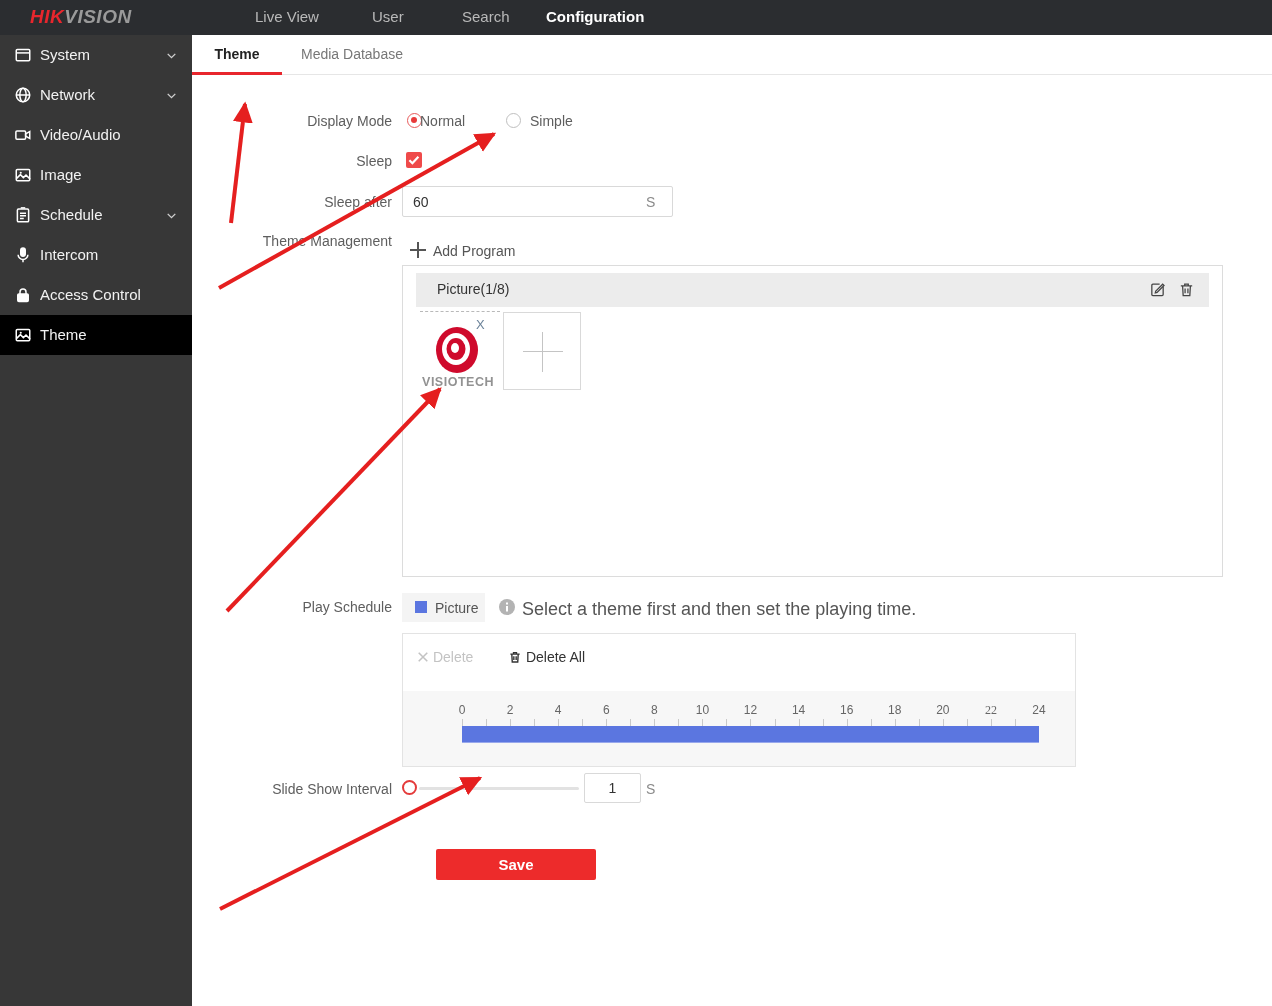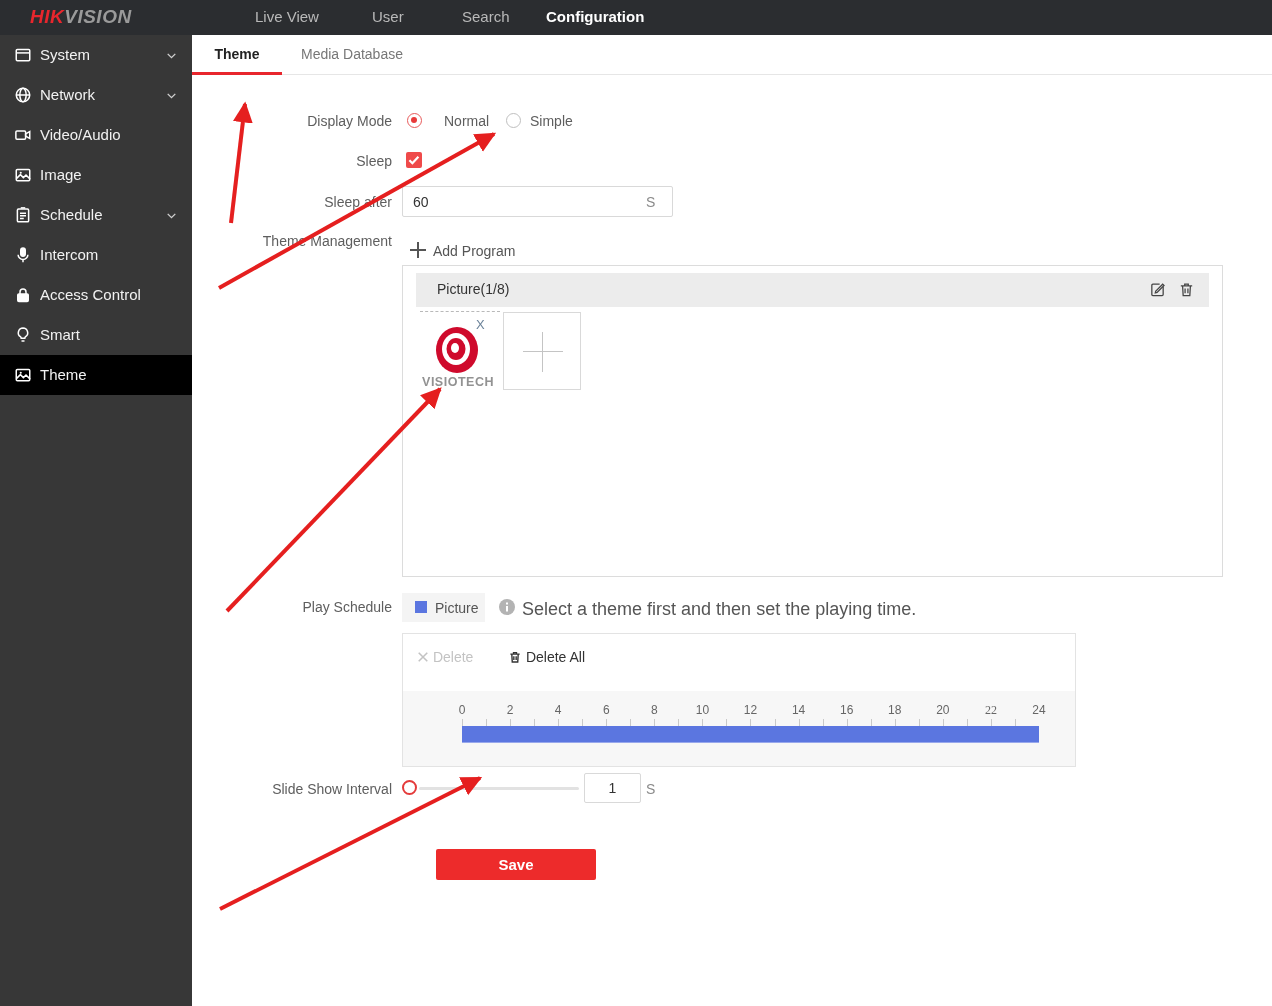--- a/index.html
+++ b/index.html
@@ -165,27 +165,20 @@
     </div>
 
     <div class="side-item">
       <svg class="icn" viewBox="0 0 24 24" fill="none" stroke="#fff" stroke-width="2">
           <rect x="5" y="10.5" width="14" height="10" rx="1.5" fill="#fff"></rect>
           <path d="M8 10.5V8a4 4 0 018 0v2.5"></path>
         </svg>
       <span class="lbl">Access Control</span>
     </div>
 
-    <div class="side-item">
-      <svg class="icn" viewBox="0 0 24 24" fill="none" stroke="#fff" stroke-width="2">
-          <path d="M12 2.8a6.3 6.3 0 00-3.5 11.5c.7.5 1.1 1.2 1.1 2h4.8c0-.8.4-1.5 1.1-2A6.3 6.3 0 0012 2.8z"></path>
-          <path d="M10 20h4"></path>
-        </svg>
-      <span class="lbl">Smart</span>
-    </div>
 
     <div class="side-item active">
       <svg class="icn" viewBox="0 0 24 24" fill="none" stroke="#fff" stroke-width="2">
           <rect x="3" y="4.5" width="18" height="15" rx="1.5"></rect>
           <path d="M3.5 16.5l5-5 4 4 3.5-3.5 5.5 5.5"></path>
           <circle cx="9" cy="9" r="1.4" fill="#fff" stroke="none"></circle>
         </svg>
       <span class="lbl">Theme</span>
     </div>
   </aside>
@@ -193,21 +186,21 @@
   <div class="tabbar">
     <div class="tab active" style="left:0;width:90px">Theme</div>
     <div class="tab" style="left:90px;width:140px">Media Database</div>
     <div class="tab-underline"></div>
   </div>
 
   <div class="flabel" style="top:113px">Display Mode</div>
   <div class="radio-outer sel" style="left:407px;top:113px">
       <div class="radio-dot"></div>
     </div>
-  <div class="radio-label" style="left:444px;top:113px">Normal</div>
+  <div class="radio-label" style="left:420px;top:113px">Normal</div>
   <div class="radio-outer unsel" style="left:506px;top:113px"></div>
   <div class="radio-label" style="left:530px;top:113px">Simple</div>
 
   <div class="flabel" style="top:153px">Sleep</div>
   <div class="checkbox" style="left:406px;top:152px">
     <svg viewBox="0 0 16 16" width="16" height="16" fill="none" stroke="#fff" stroke-width="2.2">
         <path d="M3.4 8.2l3 3 6-6.5"></path>
       </svg>
   </div>
 

